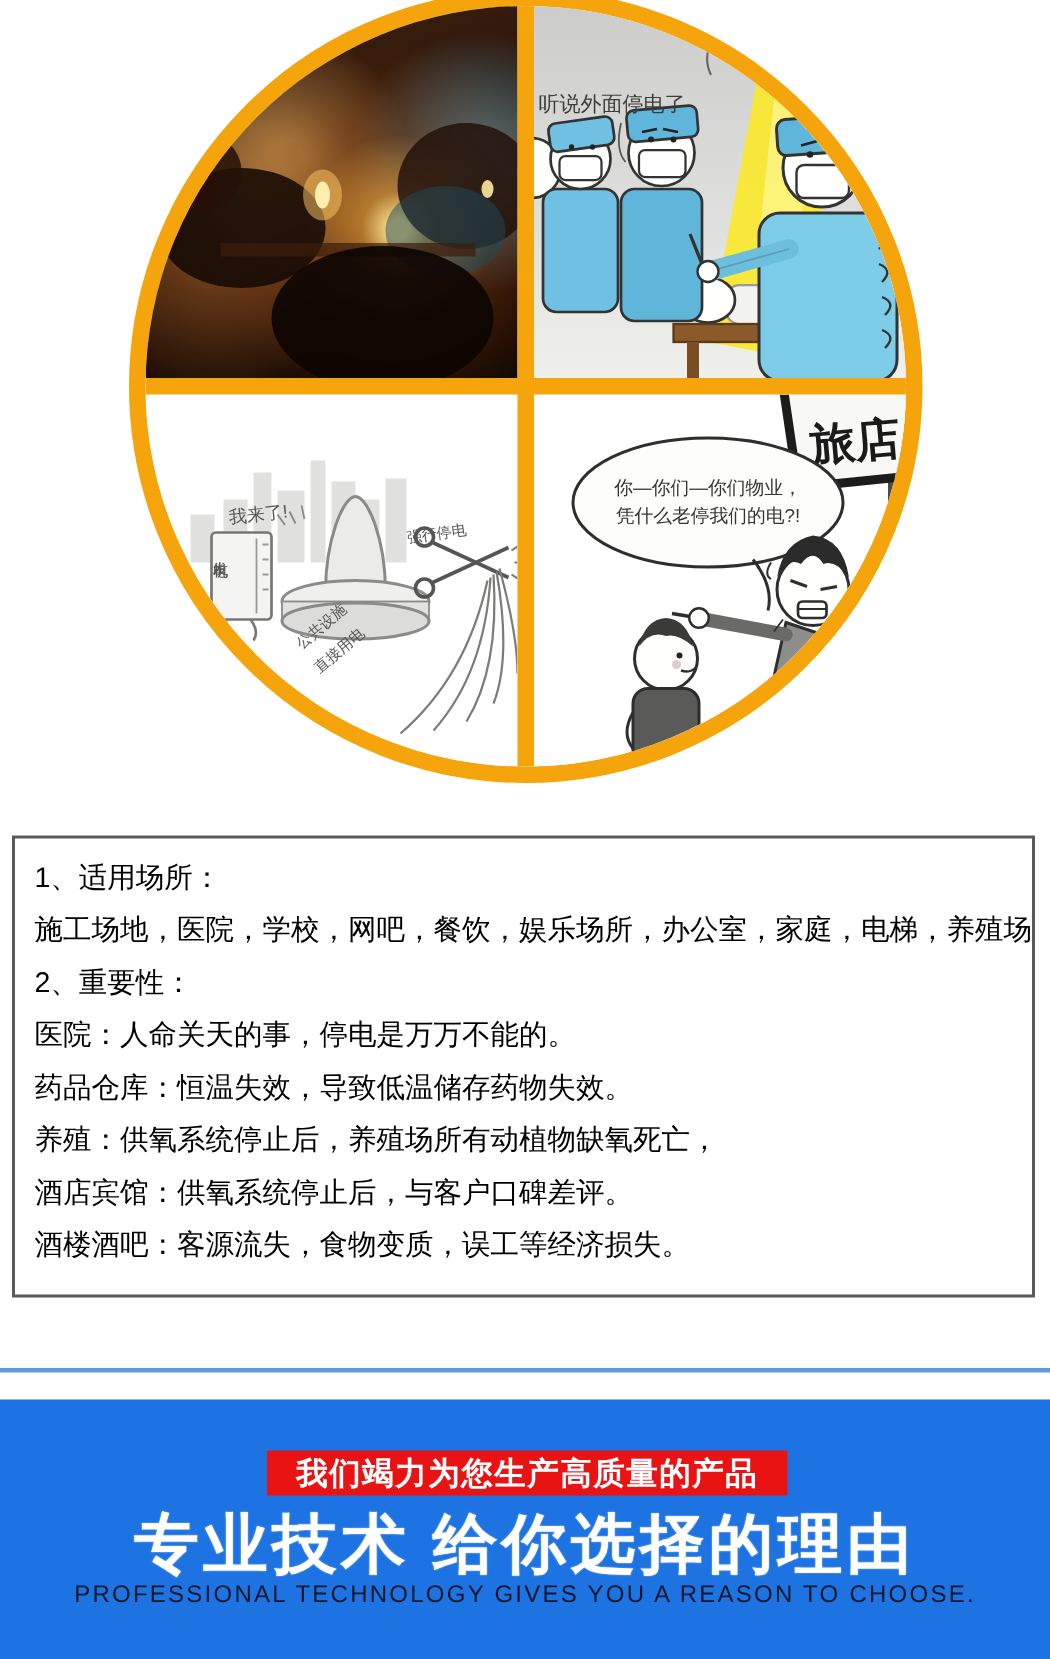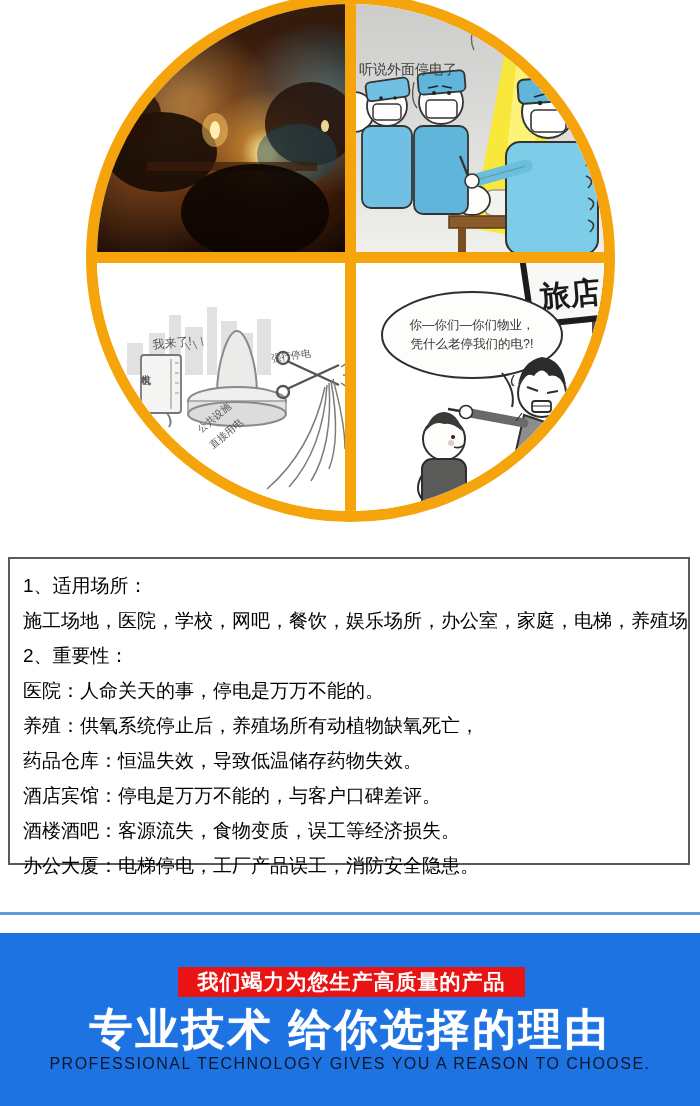--- a/index.html
+++ b/index.html
@@ -212,25 +212,24 @@
       <div class="cross-h"></div>
     </div>
 
   </div>
 
   <div class="info-box">
     <div class="info-line">1、适用场所：</div>
     <div class="info-line">施工场地，医院，学校，网吧，餐饮，娱乐场所，办公室，家庭，电梯，养殖场</div>
     <div class="info-line">2、重要性：</div>
     <div class="info-line">医院：人命关天的事，停电是万万不能的。</div>
+    <div class="info-line">药品仓库：恒温失效，导致低温储存药物失效。</div>
     <div class="info-line">养殖：供氧系统停止后，养殖场所有动植物缺氧死亡，</div>
-    <div class="info-line">药品仓库：恒温失效，导致低温储存药物失效。</div>
-    <div class="info-line">酒店宾馆：停电是万万不能的，与客户口碑差评。</div>
+    <div class="info-line">酒店宾馆：供氧系统停止后，与客户口碑差评。</div>
     <div class="info-line">酒楼酒吧：客源流失，食物变质，误工等经济损失。</div>
-    <div class="info-line">办公大厦：电梯停电，工厂产品误工，消防安全隐患。</div>
   </div>
 
   <div class="divider-line"></div>
   <div class="banner">
     <div class="ribbon">我们竭力为您生产高质量的产品</div>
     <div class="headline">专业技术 给你选择的理由</div>
     <div class="subline">PROFESSIONAL TECHNOLOGY GIVES YOU A REASON TO CHOOSE.</div>
     <div class="strip-a"></div>
     <div class="strip-b"></div>
     <div class="strip-c"></div>

